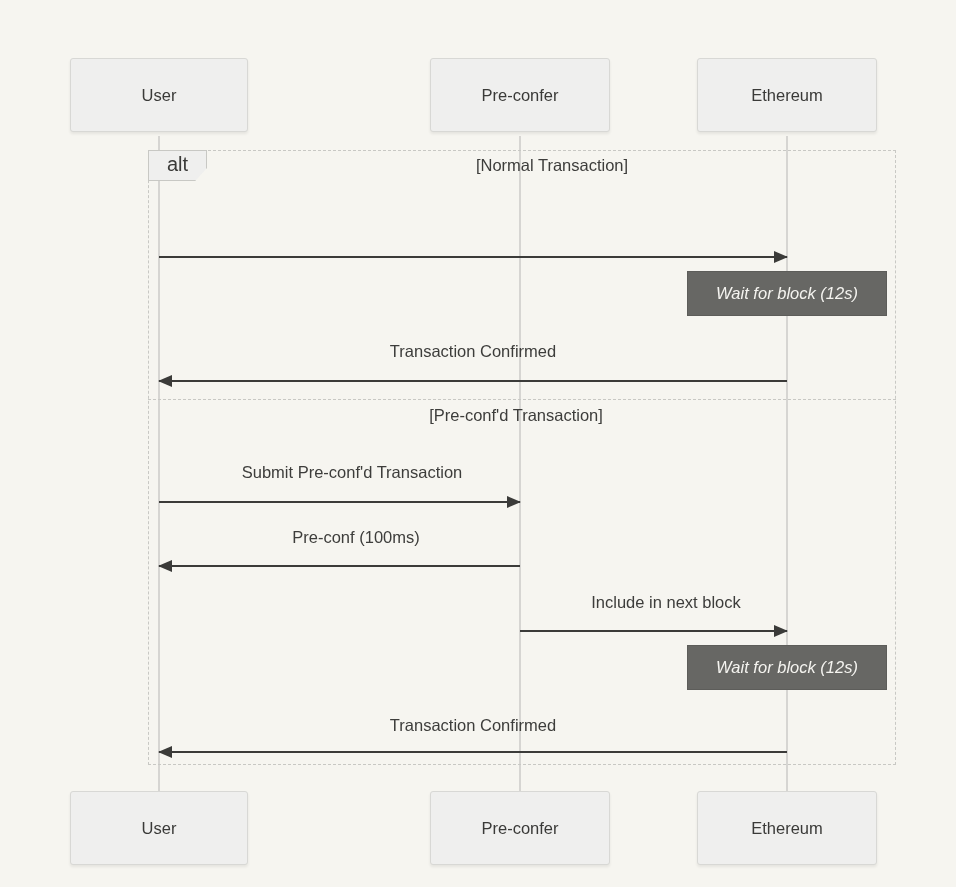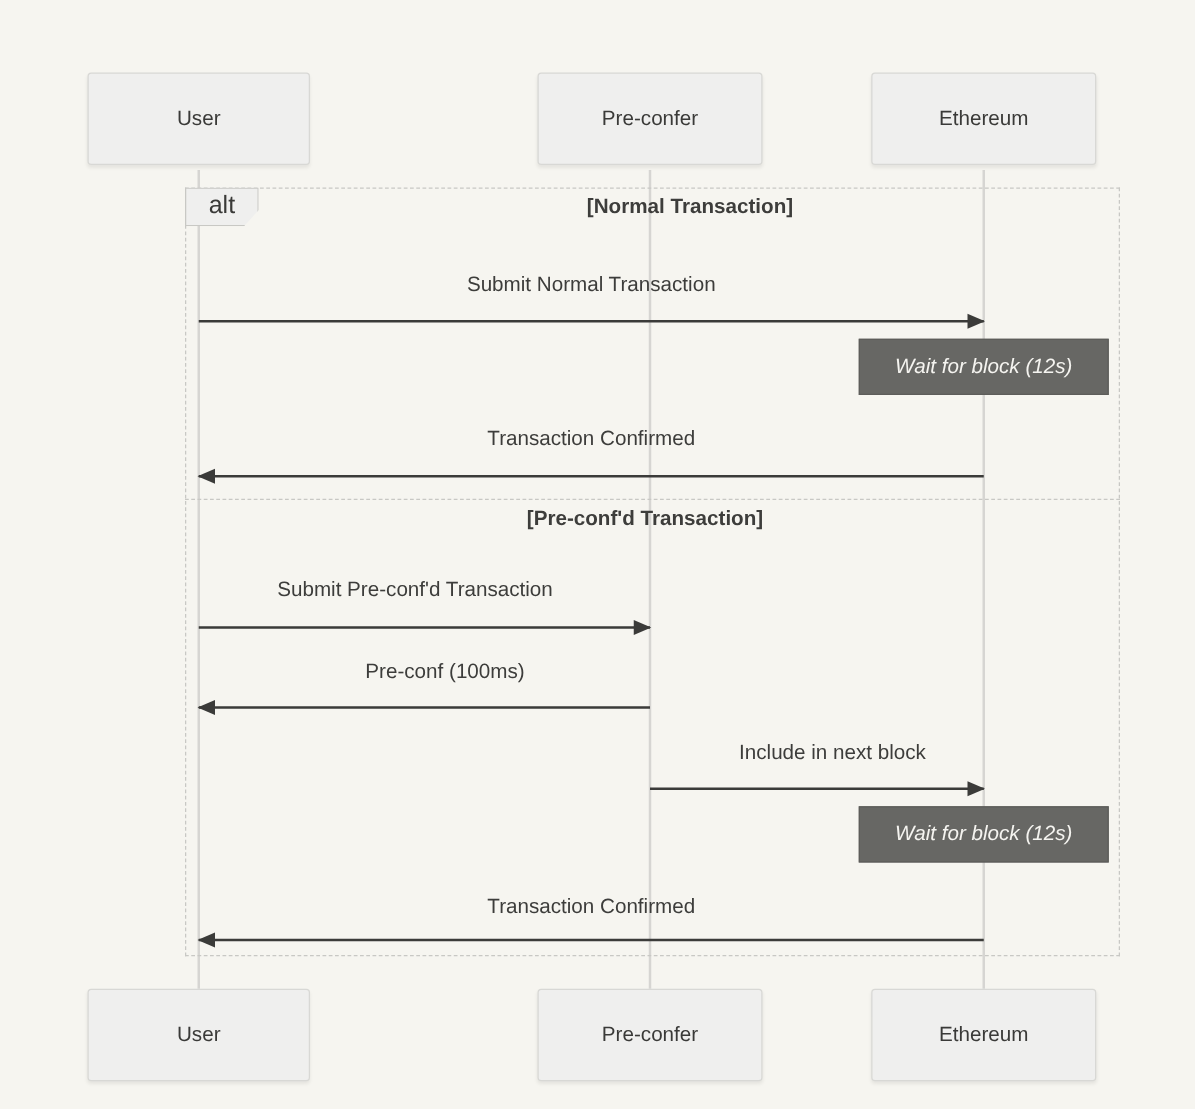--- a/index.html
+++ b/index.html
@@ -42,21 +42,21 @@
     display: flex; align-items: center; justify-content: center;
     font-size: 20px;
     color: #3a3a38;
     padding-bottom: 2px;
   }
   .section-label {
     position: absolute;
     transform: translateX(-50%);
     white-space: nowrap;
     font-size: 16.5px;
-    font-weight: 700;
+    font-weight: 400;
     color: var(--text, #3d3d3b);
   }
 
   
   .lifeline {
     position: absolute;
     top: 136px;
     width: 2px; height: 655px;
     background: var(--lifeline, #d6d5d2);
   }
@@ -127,35 +127,34 @@
   <div class="lifeline" style="left:786px"></div>
 
   <div class="alt-frame"></div>
   <div class="alt-divider"></div>
   <div class="alt-tab">
     <span>alt</span>
   </div>
   <div class="section-label" style="left:552px; top:156px">[Normal Transaction]</div>
   <div class="section-label" style="left:516px; top:406px">[Pre-conf'd Transaction]</div>
 
-  <div class="msg-label" style="left:473px; top:219px">Submit Normal Transaction</div>
   <div class="msg-line" style="left:159px; top:256px; width:628px">
     <span class="arrow-head right"></span>
   </div>
 
   <div class="note-box" style="left:687px; top:271px">
     <span>Wait for block (12s)</span>
   </div>
 
   <div class="msg-label" style="left:473px; top:342px">Transaction Confirmed</div>
   <div class="msg-line" style="left:159px; top:380px; width:628px">
     <span class="arrow-head left"></span>
   </div>
 
-  <div class="msg-label" style="left:332px; top:463px">Submit Pre-conf'd Transaction</div>
+  <div class="msg-label" style="left:352px; top:463px">Submit Pre-conf'd Transaction</div>
   <div class="msg-line" style="left:159px; top:501px; width:361px">
     <span class="arrow-head right"></span>
   </div>
 
   <div class="msg-label" style="left:356px; top:528px">Pre-conf (100ms)</div>
   <div class="msg-line" style="left:159px; top:565px; width:361px">
     <span class="arrow-head left"></span>
   </div>
 
   <div class="msg-label" style="left:666px; top:593px">Include in next block</div>

